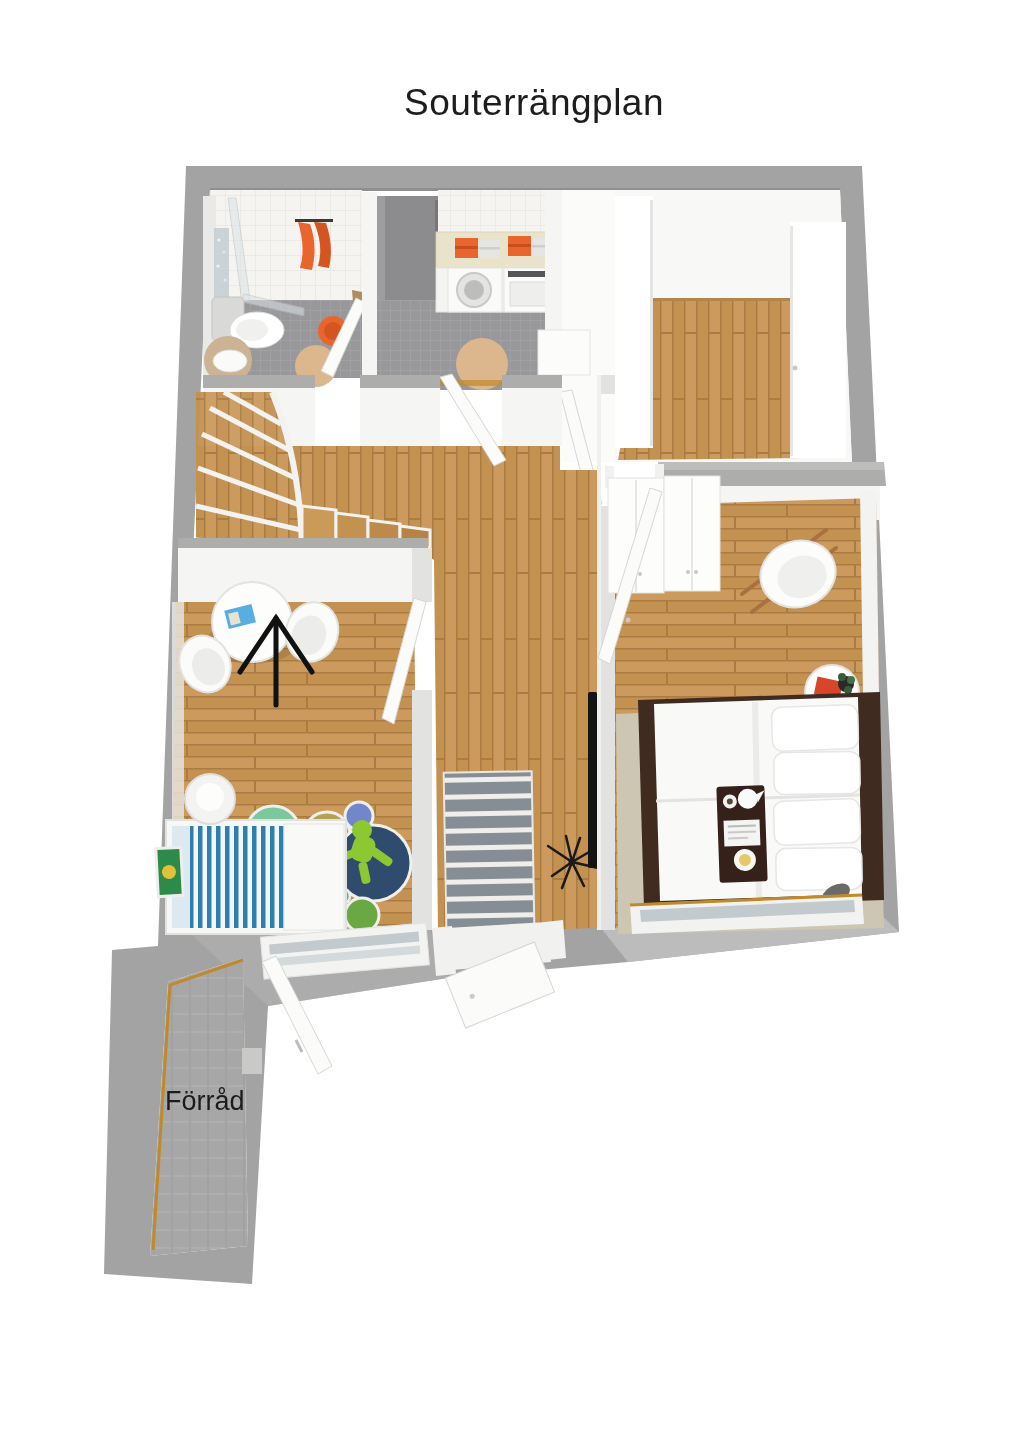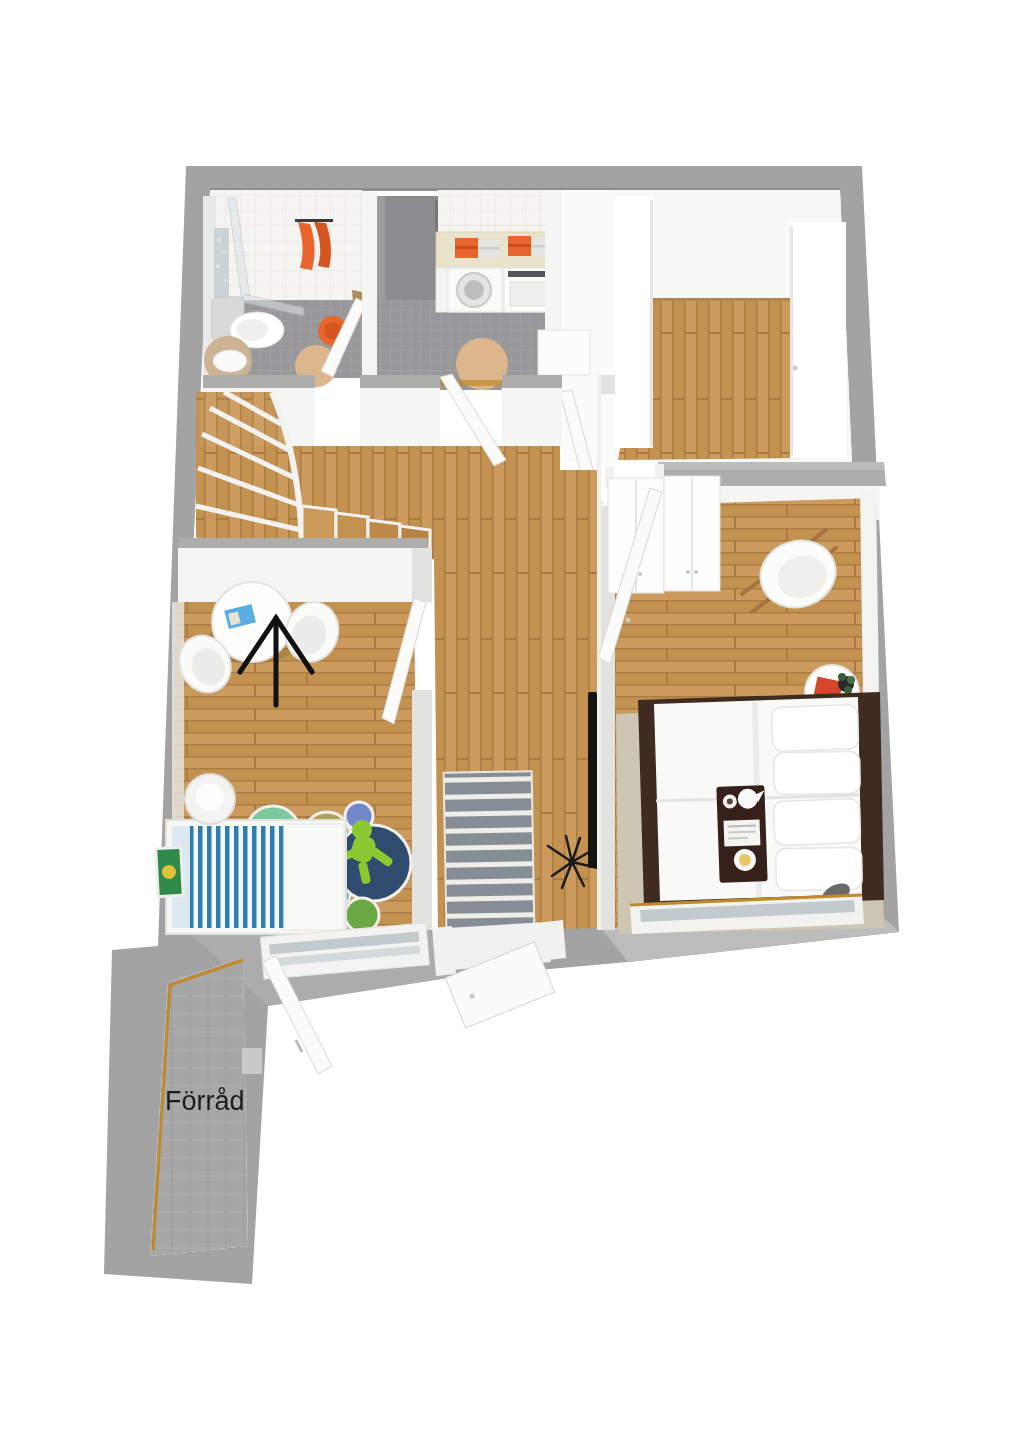--- a/index.html
+++ b/index.html
@@ -18,20 +18,21 @@
   .frame{fill:#f1f1ef;}
   .whitef{fill:#fcfcfb;stroke:#e4e4e2;stroke-width:1;}
   .glass{fill:var(--c-glass-gray,#c3cacd);}
   .shadow{fill:rgba(0,0,0,.10);}
   .lbl{font-family:"Liberation Sans","DejaVu Sans",sans-serif;font-size:27px;fill:#1c1c1c;}
 </style>
 </head>
 <body>
 
 <div class="page">
+  <div class="title"><span>Souterrängplan</span></div>
 
   <svg width="1024" height="1448" viewBox="0 0 1024 1448">
     <defs>
       <pattern id="woodV" patternUnits="userSpaceOnUse" width="24" height="120">
         <rect width="24" height="120" fill="var(--c-wood,#c39150)"></rect>
         <rect x="12" width="12" height="120" fill="var(--c-wood-light,#cb9a5c)"></rect>
         <rect x="0" width="1.5" height="120" fill="var(--c-wood-dark,#ab7c41)"></rect>
         <rect x="12" width="1.5" height="120" fill="var(--c-wood-dark,#ab7c41)"></rect>
         <rect x="0" y="38" width="12" height="2" fill="var(--c-wood-dark,#ab7c41)"></rect>
         <rect x="12" y="92" width="12" height="2" fill="var(--c-wood-dark,#ab7c41)"></rect>

